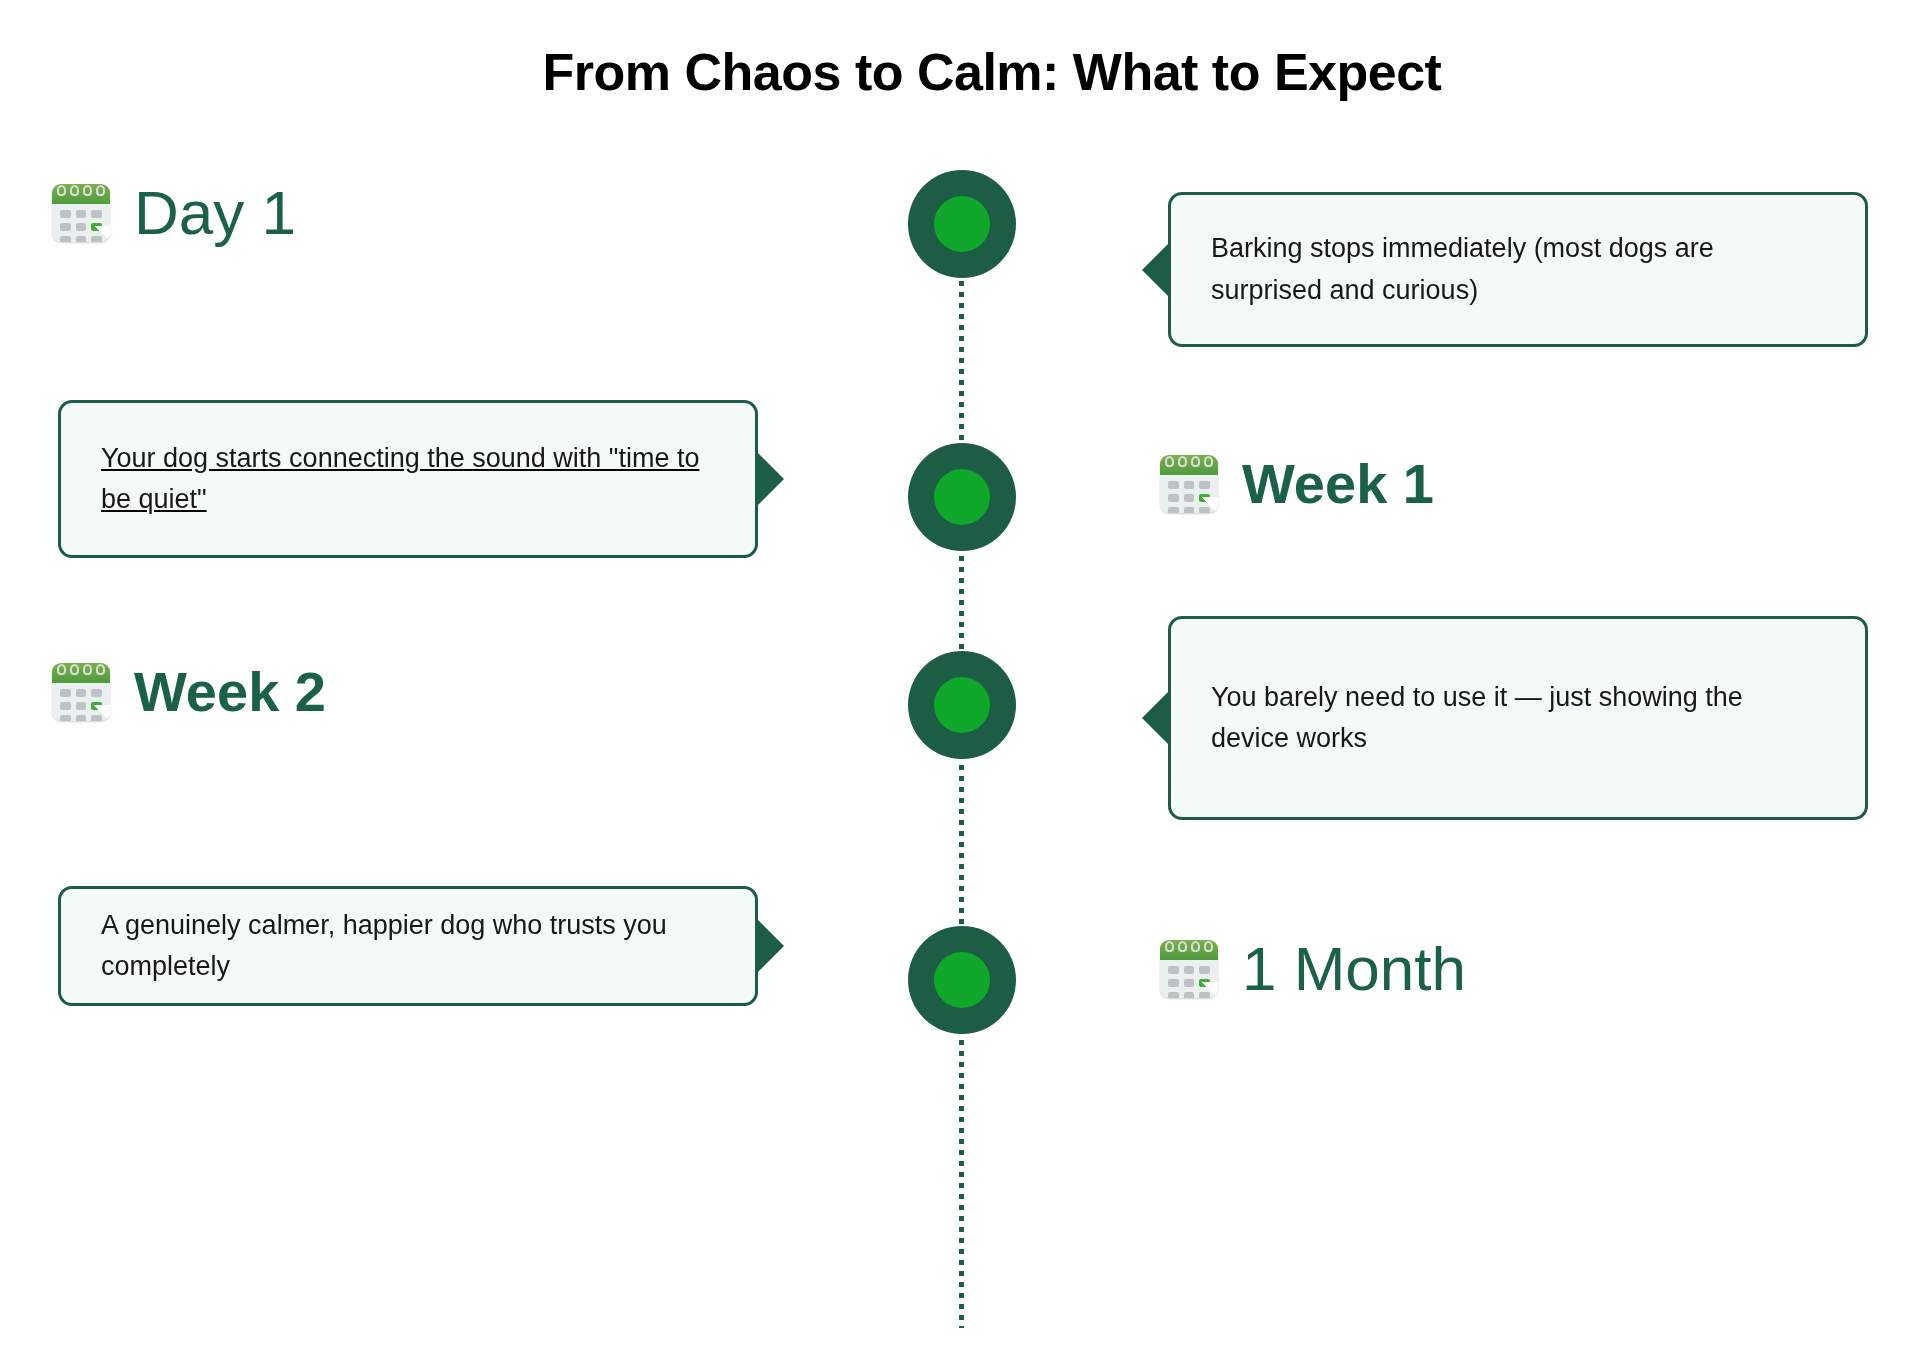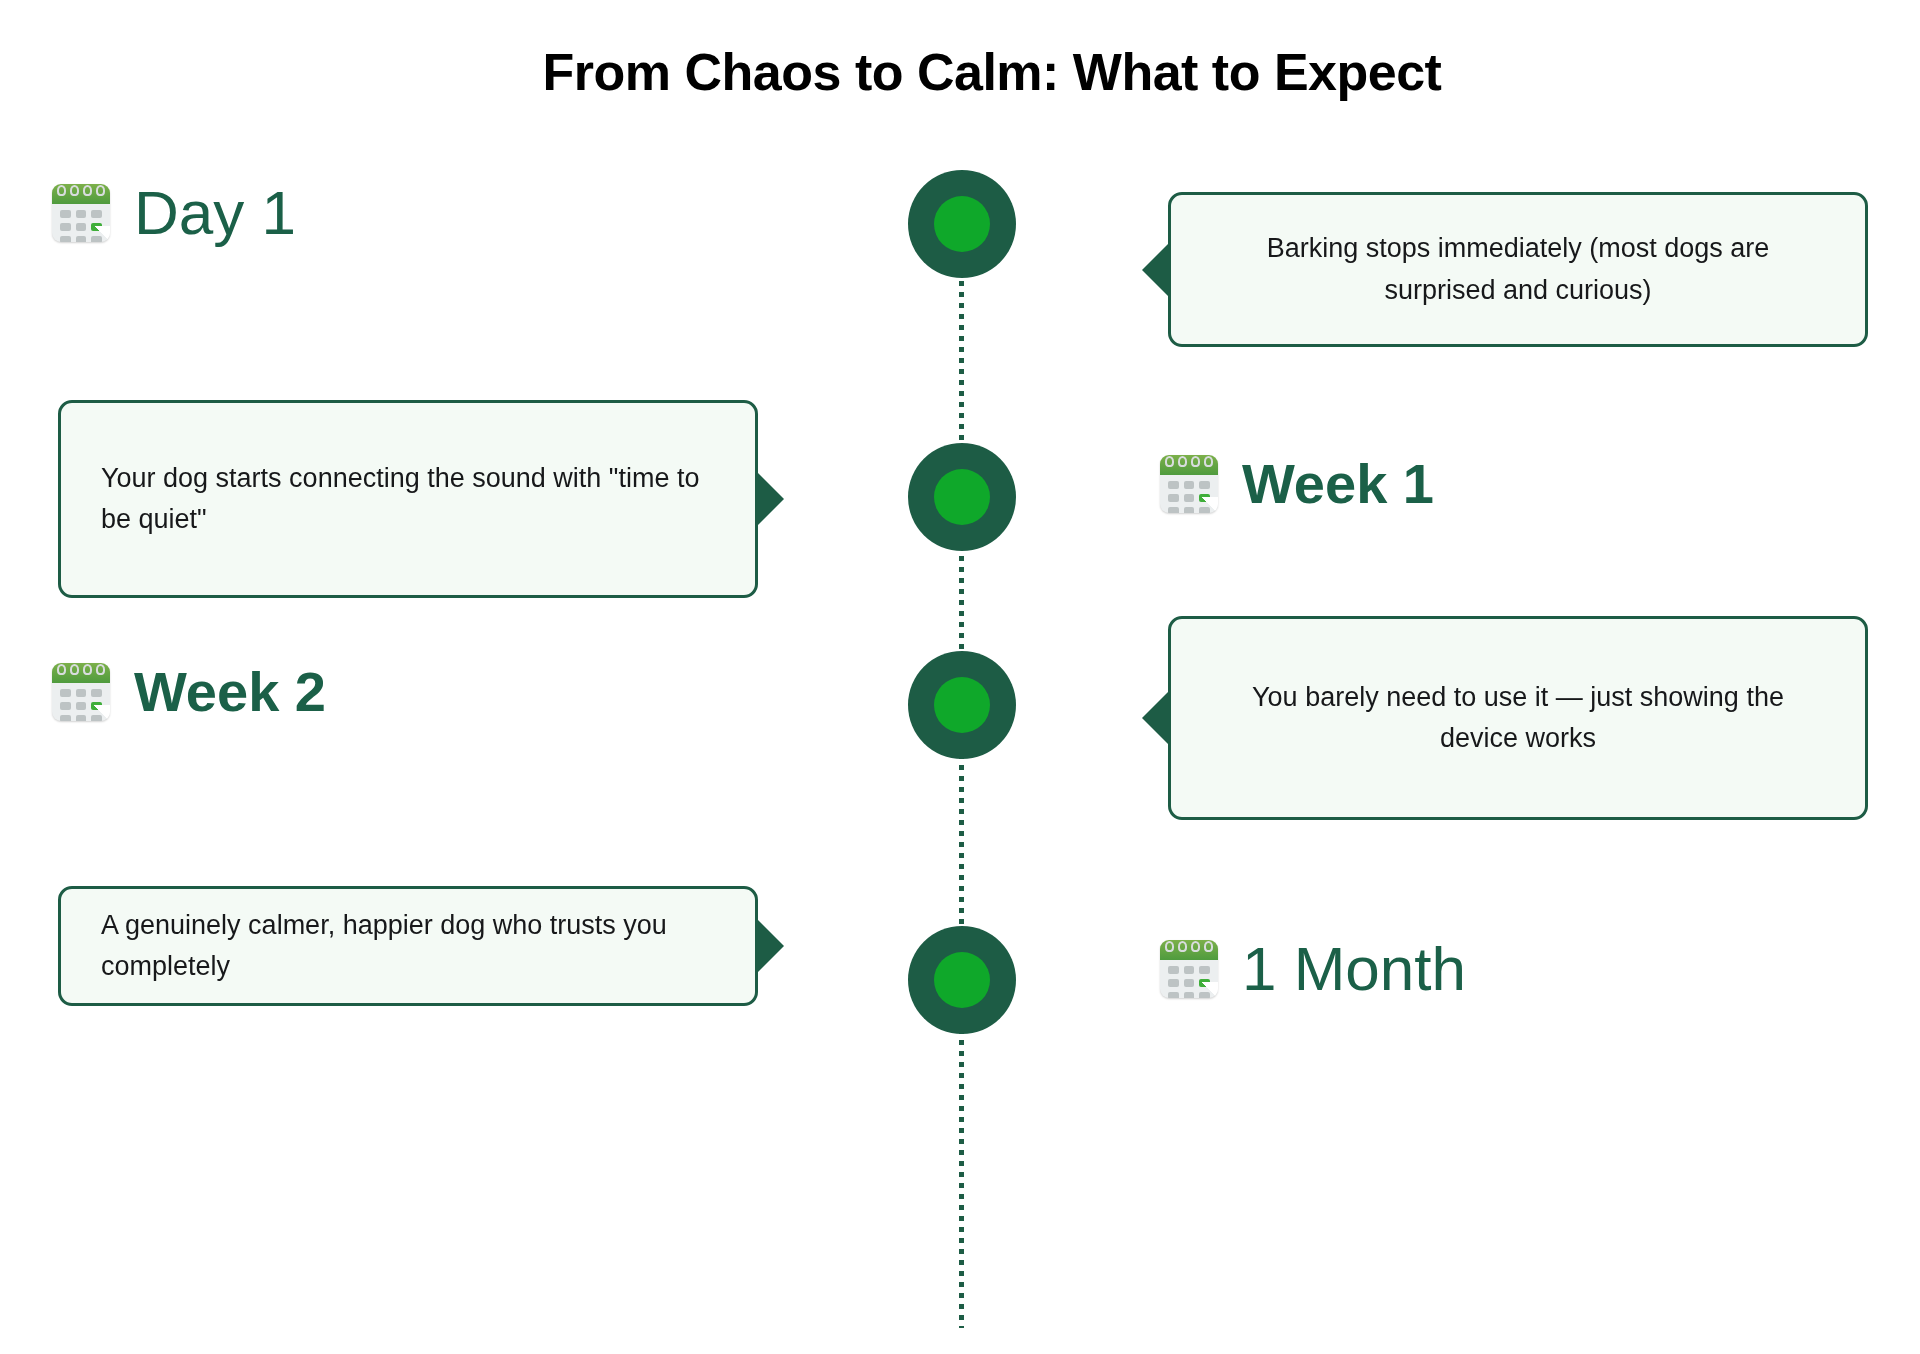--- a/index.html
+++ b/index.html
@@ -161,29 +161,28 @@
   }
   .callout-text {
     font-size: 27px;
     line-height: 1.52;
     color: #17181a;
   }
 
   .callout-right {
     left: 1168px;
     width: 700px;
-    text-align: center;
   }
   .callout-left {
     left: 58px;
     width: 700px;
   }
 
   .co-r1 { top: 22px;  height: 155px; }
-  .co-r2 { top: -15px; height: 198px; }
+  .co-r2 { top: -15px; height: 158px; text-decoration: underline; }
   .co-r3 { top: -9px;  height: 204px; }
   .co-r4 { top: -12px; height: 120px; }
 
   
   .arrow {
     position: absolute;
     width: 0; height: 0;
     top: 50%;
     transform: translateY(-50%);
   }

